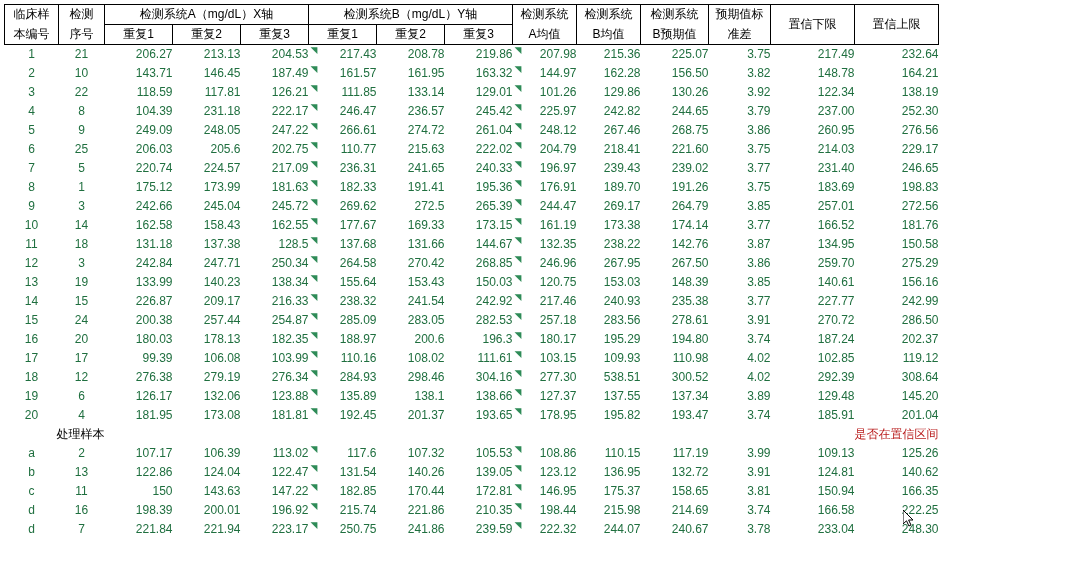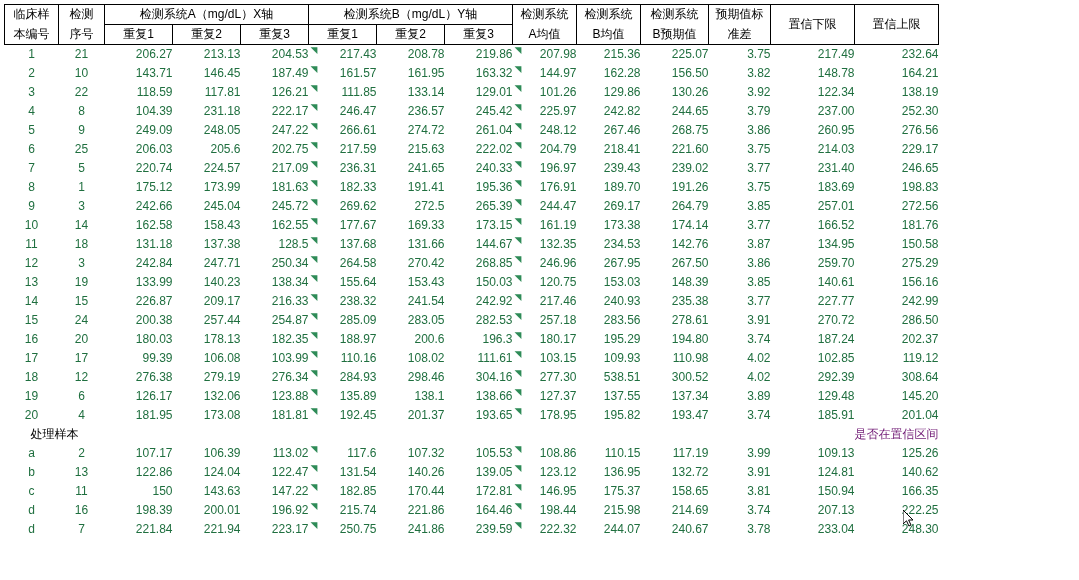--- a/index.html
+++ b/index.html
@@ -73,27 +73,27 @@
     position: absolute;
     left: 2px;
     top: 1px;
     color: #2e8b57;
     font-size: 9px;
     line-height: 9px;
   }
   .section-label {
     font-weight: bold;
     font-size: 12px;
-    text-align: center;
+    text-align: right;
   }
   .right-note {
     text-align: right;
     font-size: 12px;
     padding-right: 6px;
-    color: #701a75;
+    color: #b91c1c;
   }
   .cursor {
     position: absolute;
     width: 11px;
     height: 17px;
     pointer-events: none;
   }
 </style>
 </head>
 <body>
@@ -227,21 +227,21 @@
           <td class="num"><span>3.86</span></td>
           <td class="num"><span>260.95</span></td>
           <td class="num"><span>276.56</span></td>
         </tr>
         <tr>
           <td class="num-id"><span>6</span></td>
           <td class="num-id"><span>25</span></td>
           <td class="num"><span>206.03</span></td>
           <td class="num"><span>205.6</span></td>
           <td class="num"><span>202.75</span></td>
-          <td class="num cell-tick"><span class="tick">◥</span><span>217.59</span></td>
+          <td class="num cell-tick"><span class="tick">◥</span><span>110.77</span></td>
           <td class="num"><span>215.63</span></td>
           <td class="num"><span>222.02</span></td>
           <td class="num cell-tick"><span class="tick">◥</span><span>204.79</span></td>
           <td class="num"><span>218.41</span></td>
           <td class="num"><span>221.60</span></td>
           <td class="num"><span>3.75</span></td>
           <td class="num"><span>214.03</span></td>
           <td class="num"><span>229.17</span></td>
         </tr>
         <tr>
@@ -311,21 +311,21 @@
         <tr>
           <td class="num-id"><span>11</span></td>
           <td class="num-id"><span>18</span></td>
           <td class="num"><span>131.18</span></td>
           <td class="num"><span>137.38</span></td>
           <td class="num"><span>128.5</span></td>
           <td class="num cell-tick"><span class="tick">◥</span><span>137.68</span></td>
           <td class="num"><span>131.66</span></td>
           <td class="num"><span>144.67</span></td>
           <td class="num cell-tick"><span class="tick">◥</span><span>132.35</span></td>
-          <td class="num"><span>234.53</span></td>
+          <td class="num"><span>238.22</span></td>
           <td class="num"><span>142.76</span></td>
           <td class="num"><span>3.87</span></td>
           <td class="num"><span>134.95</span></td>
           <td class="num"><span>150.58</span></td>
         </tr>
         <tr>
           <td class="num-id"><span>12</span></td>
           <td class="num-id"><span>3</span></td>
           <td class="num"><span>242.84</span></td>
           <td class="num"><span>247.71</span></td>
@@ -528,26 +528,26 @@
           <td class="num"><span>166.35</span></td>
         </tr>
         <tr>
           <td class="num-id"><span>d</span></td>
           <td class="num-id"><span>16</span></td>
           <td class="num"><span>198.39</span></td>
           <td class="num"><span>200.01</span></td>
           <td class="num"><span>196.92</span></td>
           <td class="num cell-tick"><span class="tick">◥</span><span>215.74</span></td>
           <td class="num"><span>221.86</span></td>
-          <td class="num"><span>164.46</span></td>
+          <td class="num"><span>210.35</span></td>
           <td class="num cell-tick"><span class="tick">◥</span><span>198.44</span></td>
           <td class="num"><span>215.98</span></td>
           <td class="num"><span>214.69</span></td>
           <td class="num"><span>3.74</span></td>
-          <td class="num"><span>207.13</span></td>
+          <td class="num"><span>166.58</span></td>
           <td class="num"><span>222.25</span></td>
         </tr>
         <tr>
           <td class="num-id"><span>d</span></td>
           <td class="num-id"><span>7</span></td>
           <td class="num"><span>221.84</span></td>
           <td class="num"><span>221.94</span></td>
           <td class="num"><span>223.17</span></td>
           <td class="num cell-tick"><span class="tick">◥</span><span>250.75</span></td>
           <td class="num"><span>241.86</span></td>

